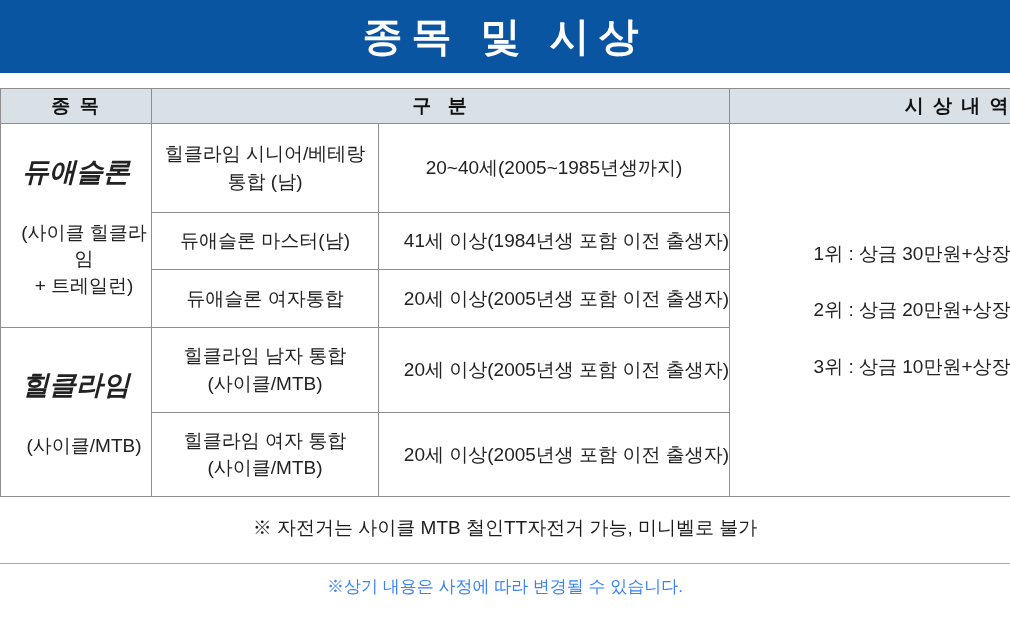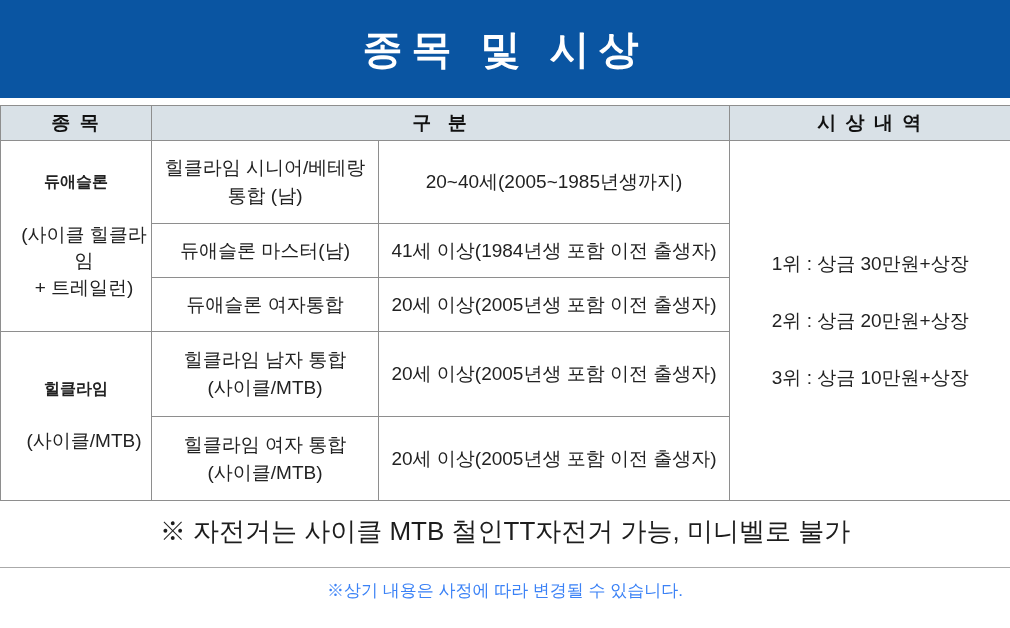--- a/index.html
+++ b/index.html
@@ -4,71 +4,71 @@
 <style>
   * { margin: 0; padding: 0; box-sizing: border-box; }
   html, body {
     width: 1010px; height: 628px;
     background: #ffffff;
     font-family: "Liberation Sans", sans-serif;
     color: #222222;
     overflow: hidden;
   }
   .banner {
-    width: 1010px; height: 98px;
+    width: 1010px; height: 73px;
     background: #0a55a2;
     display: flex; align-items: center; justify-content: center;
   }
   .banner-title {
     color: #ffffff;
     font-size: 40px;
     font-weight: bold;
     letter-spacing: 9px;
     white-space: pre;
   }
-  .table-wrap { margin-top: 7px; }
+  .table-wrap { margin-top: 15px; }
   table {
     width: 1010px;
     border-collapse: collapse;
     table-layout: fixed;
   }
   th, td {
     border: 1px solid #8e8e8e;
     text-align: center;
     vertical-align: middle;
   }
-  th:last-child, td:last-child { border-right: none; }
+  th:last-child, td:last-child { border-right: none; text-align: right; }
   th {
     background: #d9e1e7;
     font-size: 19px;
     font-weight: bold;
     letter-spacing: 2px;
     white-space: pre;
     color: #111;
   }
   td {
     font-size: 19px;
     line-height: 1.45;
     white-space: pre-line;
     color: #222;
   }
   tr.hdr { height: 35px; }
   tr.r1 { height: 83px; }
   tr.r2 { height: 54px; }
   tr.r3 { height: 54px; }
   tr.r4 { height: 85px; }
   tr.r5 { height: 84px; }
-  .g-name { font-weight: bold; font-size: 16px; line-height: 1.5; }
+  .g-name { font-weight: bold; font-size: 27px; line-height: 1.5; font-style: italic; }
   .g-sub  { font-size: 19px; line-height: 1.4; white-space: pre-line; padding-left: 16px; }
   .award-line { font-size: 19px; line-height: 29px; }
   .notes {
     padding-top: 16px;
     text-align: center;
   }
-  .note-line { font-size: 26px; line-height: 29px; color: #1d1d1d; }
+  .note-line { font-size: 19px; line-height: 29px; color: #1d1d1d; }
   .divider {
     border: none;
     border-top: 1px solid #aaaaaa;
     margin-top: 21px;
   }
   .footer-note {
     padding-top: 11px;
     text-align: center;
     font-size: 17px;
     color: #3b82f6;

